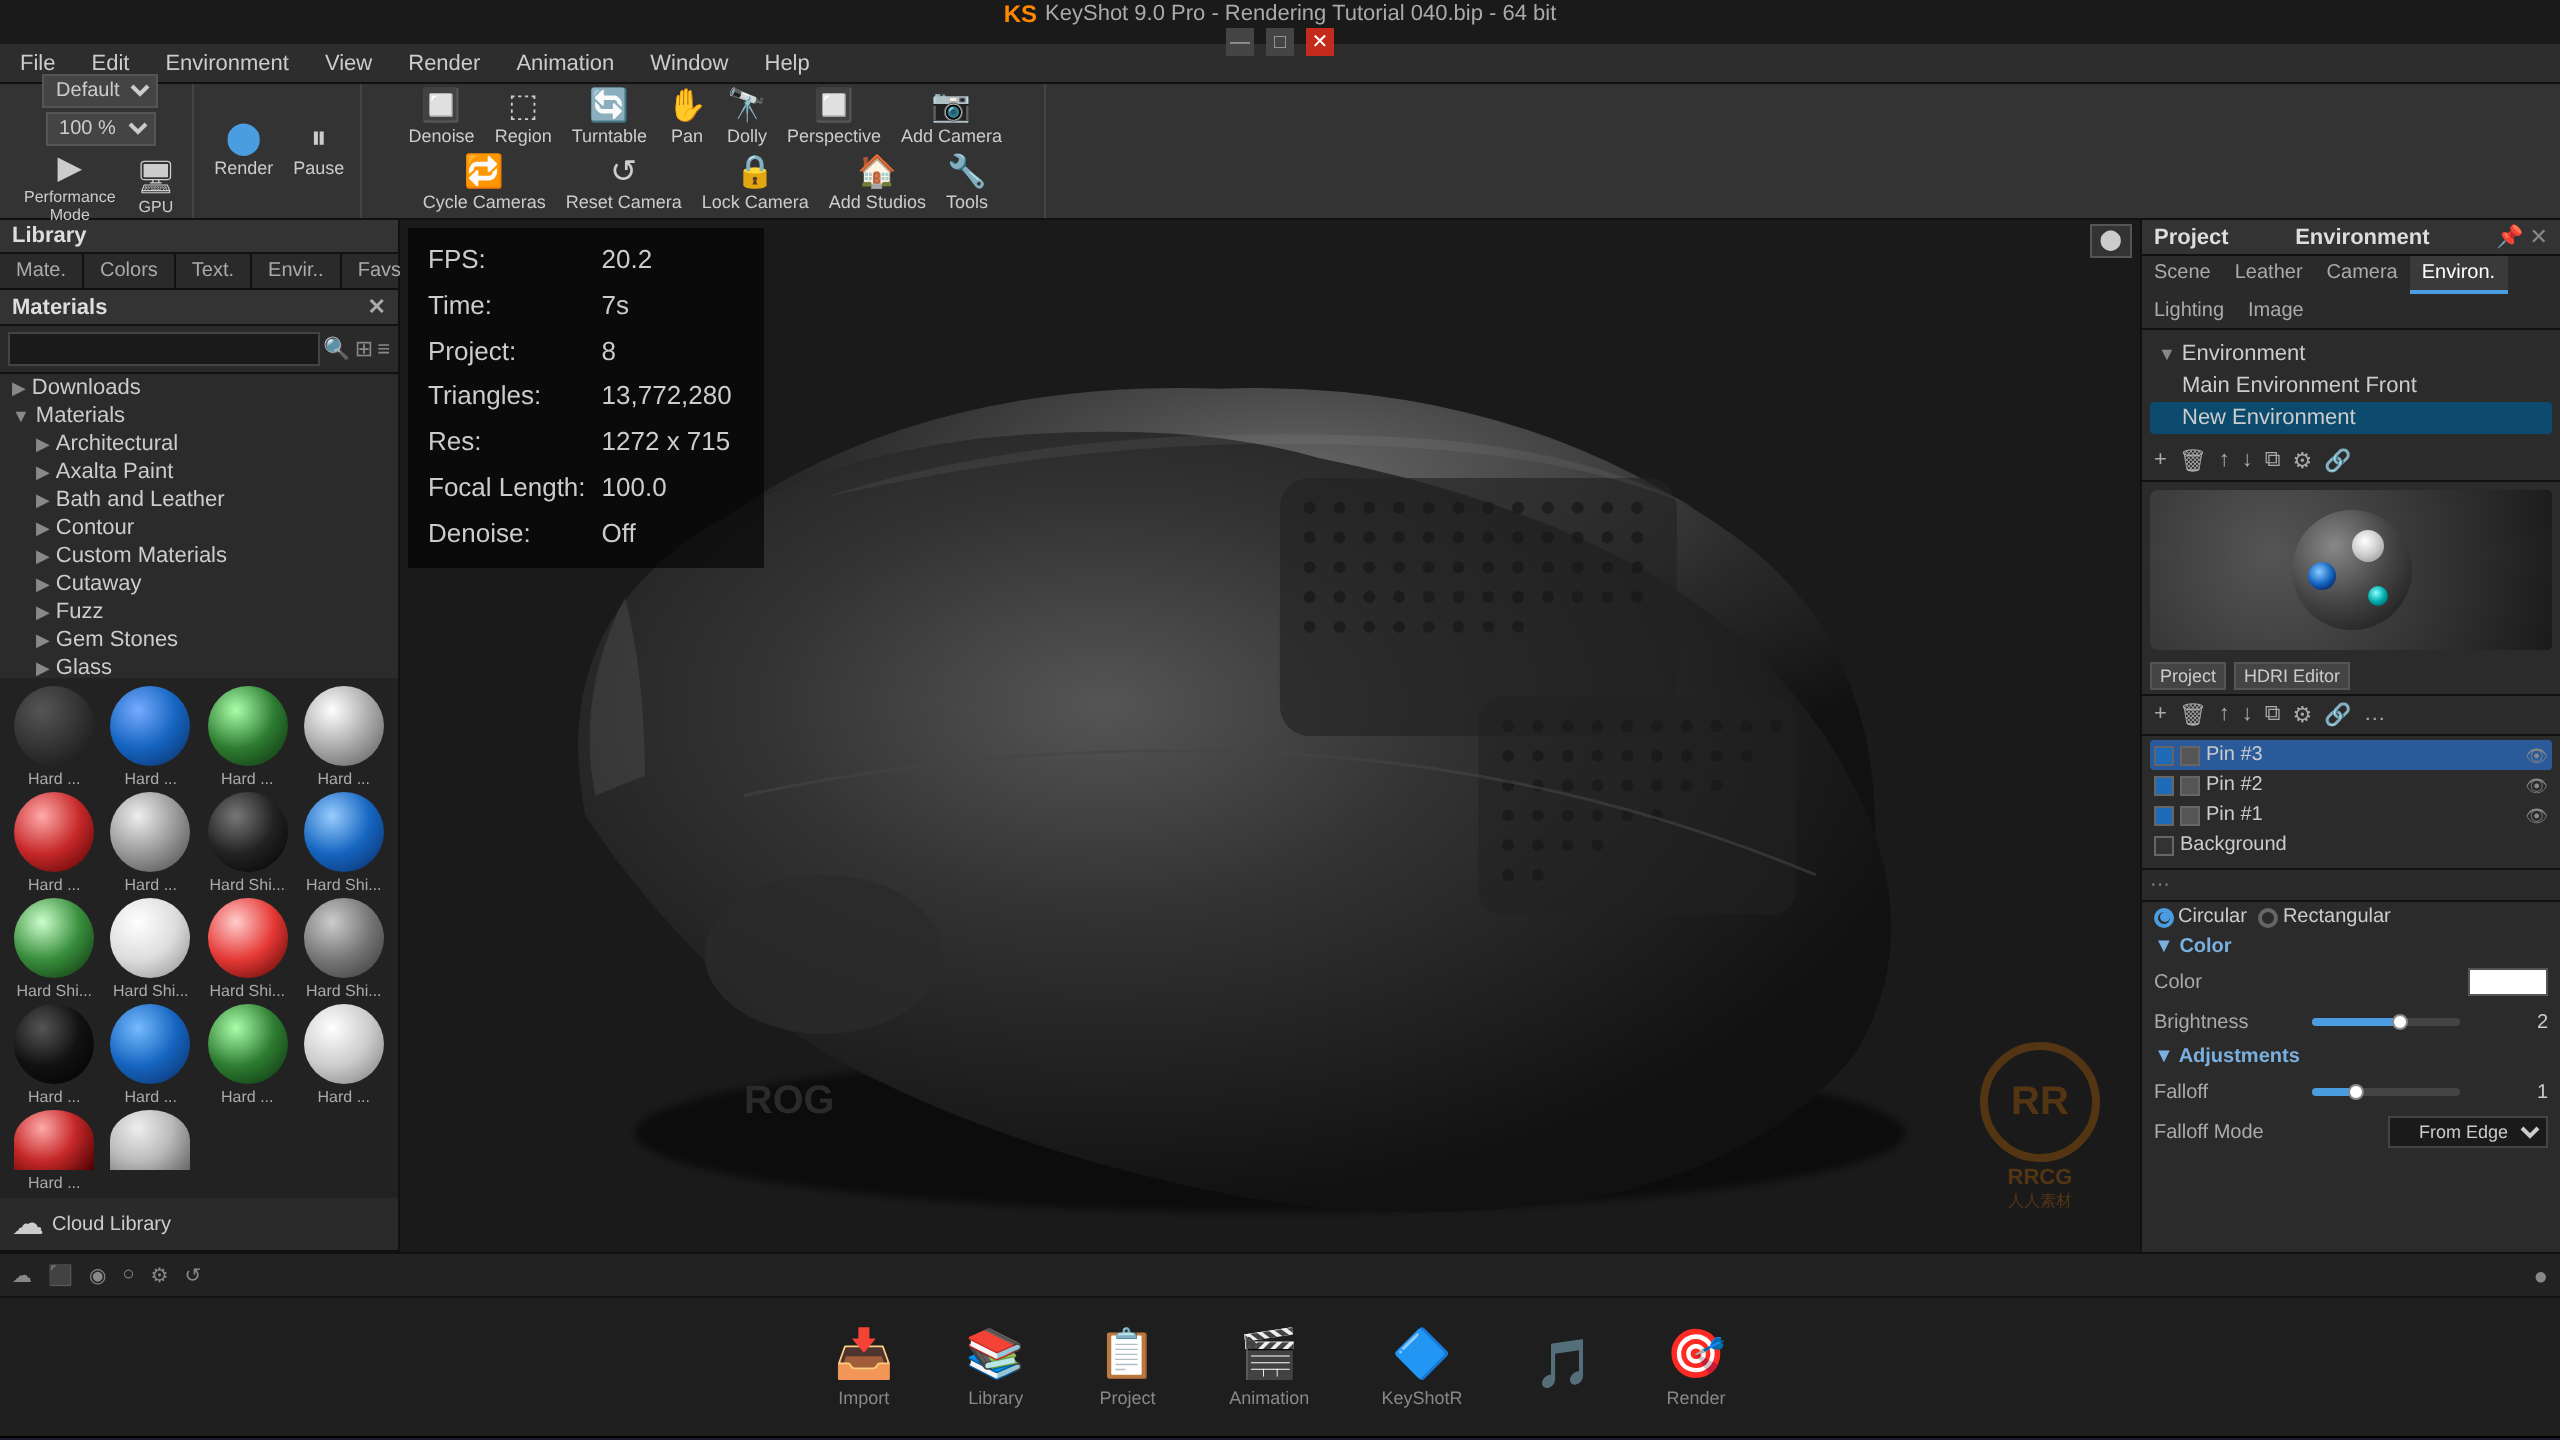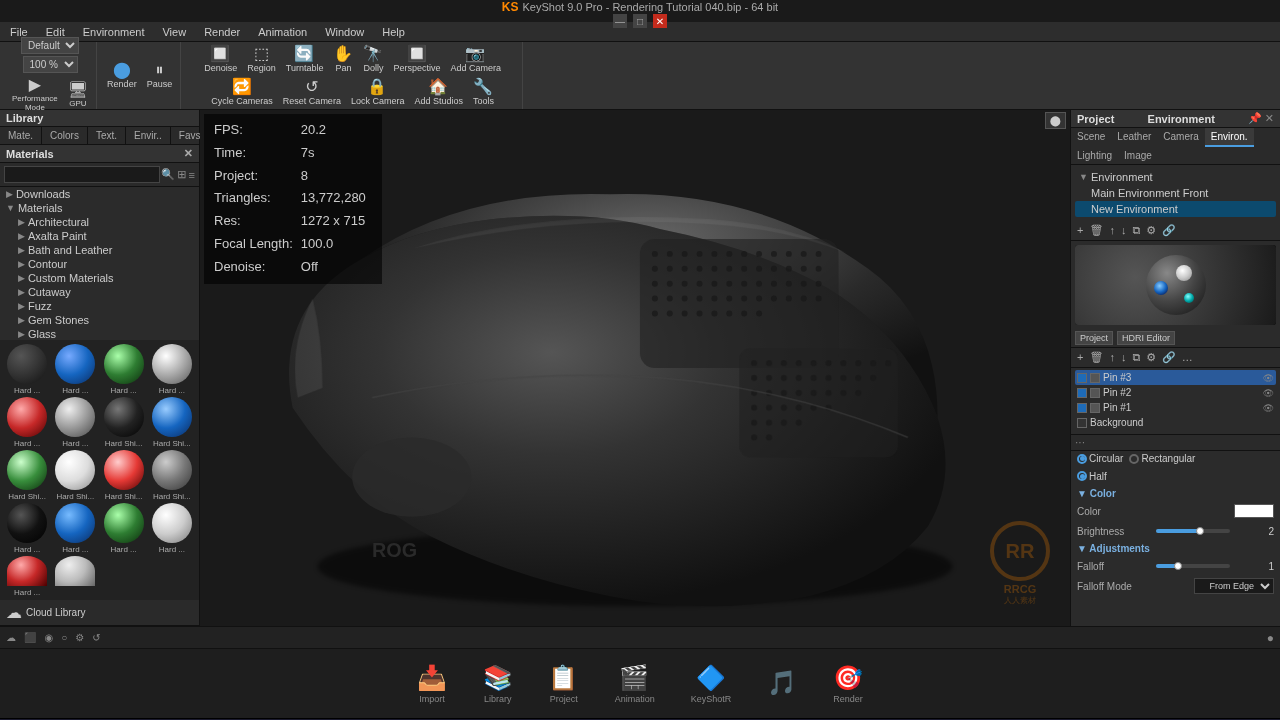--- a/index.html
+++ b/index.html
@@ -1009,28 +1009,20 @@
           <div style="width:10px;height:10px;border-radius:50%;border:2px solid #4a9de0;display:flex;align-items:center;justify-content:center;">
             <div style="width:5px;height:5px;border-radius:50%;background:#4a9de0;"></div>
           </div>
           <span>Circular</span>
         </div>
         <div class="radio-opt">
           <div style="width:10px;height:10px;border-radius:50%;border:2px solid #666;"></div>
           <span>Rectangular</span>
         </div>
       </div>
-      <div class="property-row">
-        <div class="radio-opt">
-          <div style="width:10px;height:10px;border-radius:50%;border:2px solid #4a9de0;display:flex;align-items:center;justify-content:center;">
-            <div style="width:5px;height:5px;border-radius:50%;background:#4a9de0;"></div>
-          </div>
-          <span>Half</span>
-        </div>
-      </div>
 
       <div class="section-label">
         <span>▼ </span>
         <span>Color</span>
       </div>
       <div class="property-row">
         <span class="prop-label">Color</span>
         <div class="color-swatch" style="background:#ffffff;"></div>
       </div>
       <div class="property-row">

